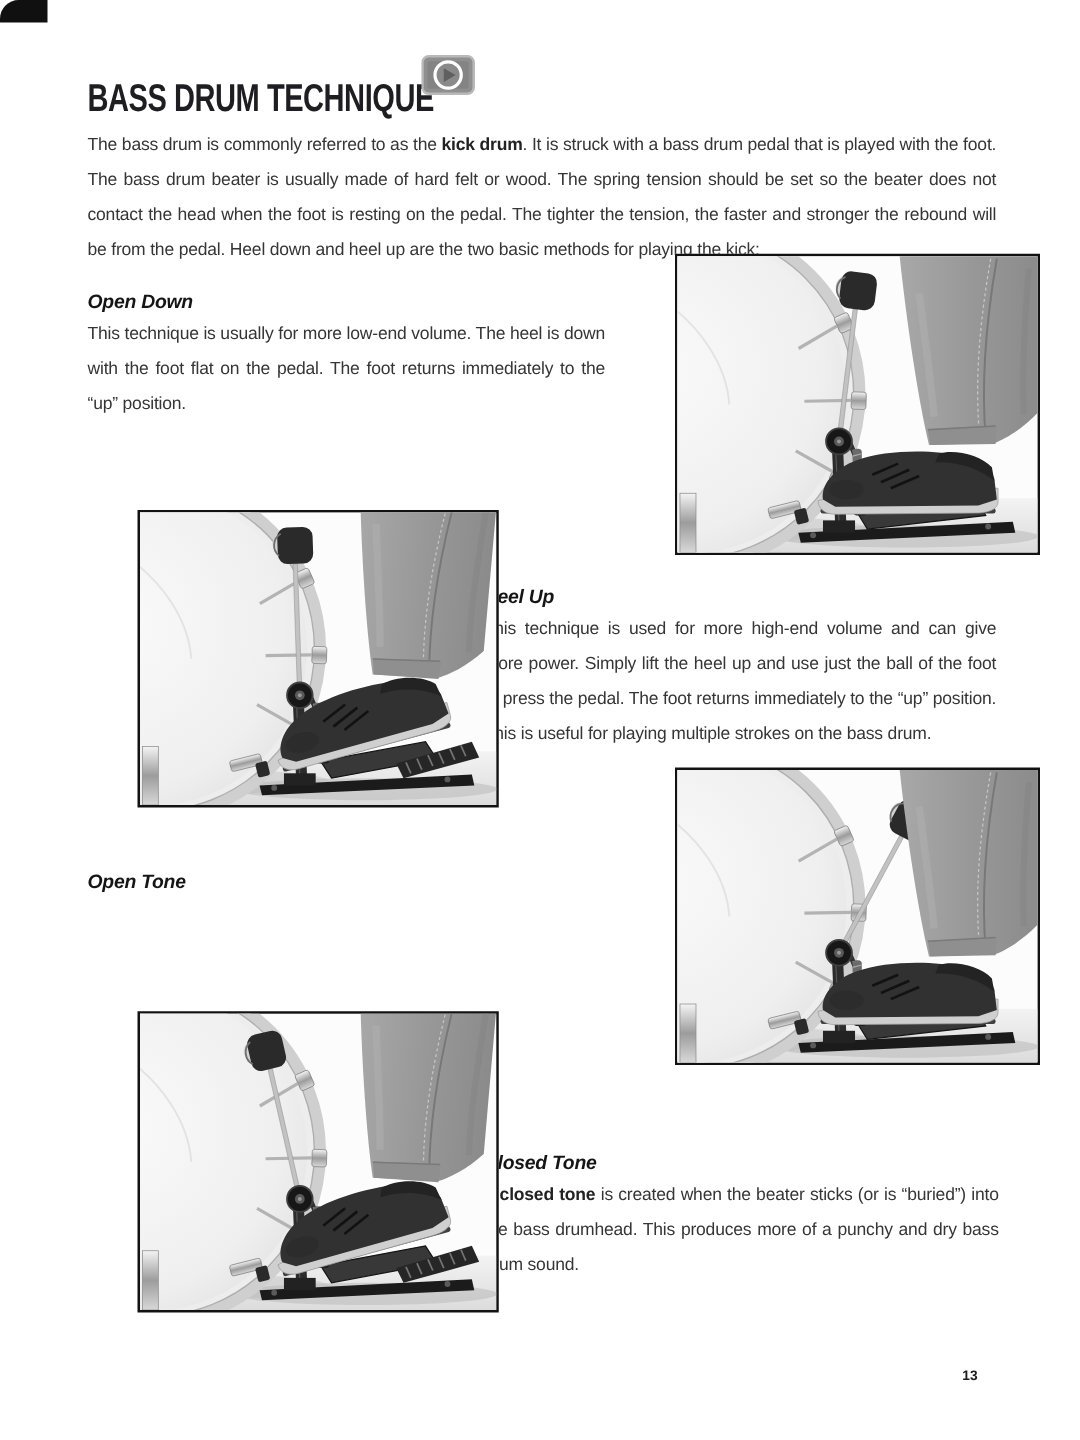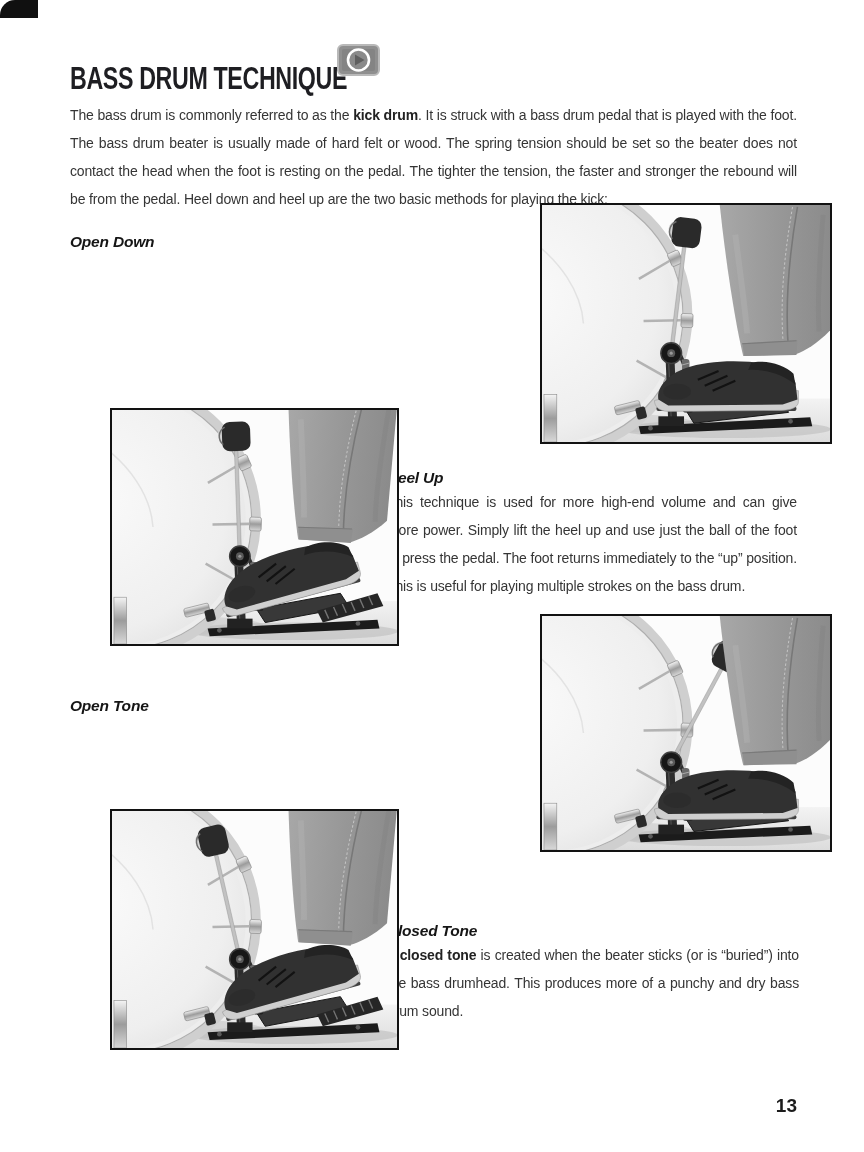--- a/index.html
+++ b/index.html
@@ -32,22 +32,22 @@
   }
   .hd-head{left:70px;top:220px;}
   .hd-body{left:70px;top:238px;width:414px;}
   .hu-head{left:387px;top:456px;}
   .hu-body{left:387px;top:474px;width:410px;}
   .ot-head{left:70px;top:684px;}
   .ot-body{left:70px;top:702px;width:417px;}
   .ct-head{left:387px;top:909px;}
   .ct-body{left:387px;top:927px;width:412px;}
   .page-number{
-    position:absolute;left:755px;top:1095px;width:42px;text-align:right;
-    font-size:19px;font-weight:bold;color:#1c1c1c;
+    position:absolute;left:755px;top:1095px;width:42px;text-align:center;
+    font-size:11px;font-weight:bold;color:#1c1c1c;
   }
   .photo{position:absolute;border:2px solid #121212;background:#fff;box-sizing:border-box;}
   .photo svg{display:block;width:100%;height:100%;}
   #photo-1{left:500px;top:187px;width:292px;height:241px;}
   #photo-2{left:70px;top:392px;width:289px;height:238px;}
   #photo-3{left:500px;top:598px;width:292px;height:238px;}
   #photo-4{left:70px;top:793px;width:289px;height:241px;}
   .defs-svg{position:absolute;width:0;height:0;overflow:hidden;}
 </style>
 </head>
@@ -64,20 +64,21 @@
       <rect x="1" y="1" width="41" height="30" rx="5" fill="#8f8f8f" stroke="#b9b9b9" stroke-width="2"></rect>
       <rect x="5" y="5" width="33" height="22" rx="2" fill="#848484"></rect>
       <circle cx="21.5" cy="16" r="10.5" fill="#8a8a8a" stroke="#ffffff" stroke-width="2.6"></circle>
       <path d="M18,10.5 L27.5,16 L18,21.5 Z" fill="#5f5f5f"></path>
     </svg>
   </span>
 
   <p class="para intro"><span>The bass drum is commonly referred to as the </span><b>kick drum</b><span>. It is struck with a bass drum pedal that is played with the foot. The bass drum beater is usually made of hard felt or wood. The spring tension should be set so the beater does not contact the head when the foot is resting on the pedal. The tighter the tension, the faster and stronger the rebound will be from the pedal. Heel down and heel up are the two basic methods for playing the kick:</span></p>
 
   <h2 class="sec-head hd-head">Open Down</h2>
+  <p class="para hd-body">This technique is usually for more low-end volume. The heel is down with the foot flat on the pedal. The foot returns immediately to the “up” position.</p>
 
   <h2 class="sec-head hu-head">Heel Up</h2>
   <p class="para hu-body">This technique is used for more high-end volume and can give more power. Simply lift the heel up and use just the ball of the foot to press the pedal. The foot returns immediately to the “up” position. This is useful for playing multiple strokes on the bass drum.</p>
 
   <h2 class="sec-head ot-head">Open Tone</h2>
 
   <h2 class="sec-head ct-head">Closed Tone</h2>
   <p class="para ct-body"><span>A </span><b>closed tone</b><span> is created when the beater sticks (or is “buried”) into the bass drumhead. This produces more of a punchy and dry bass drum sound.</span></p>
 
 

